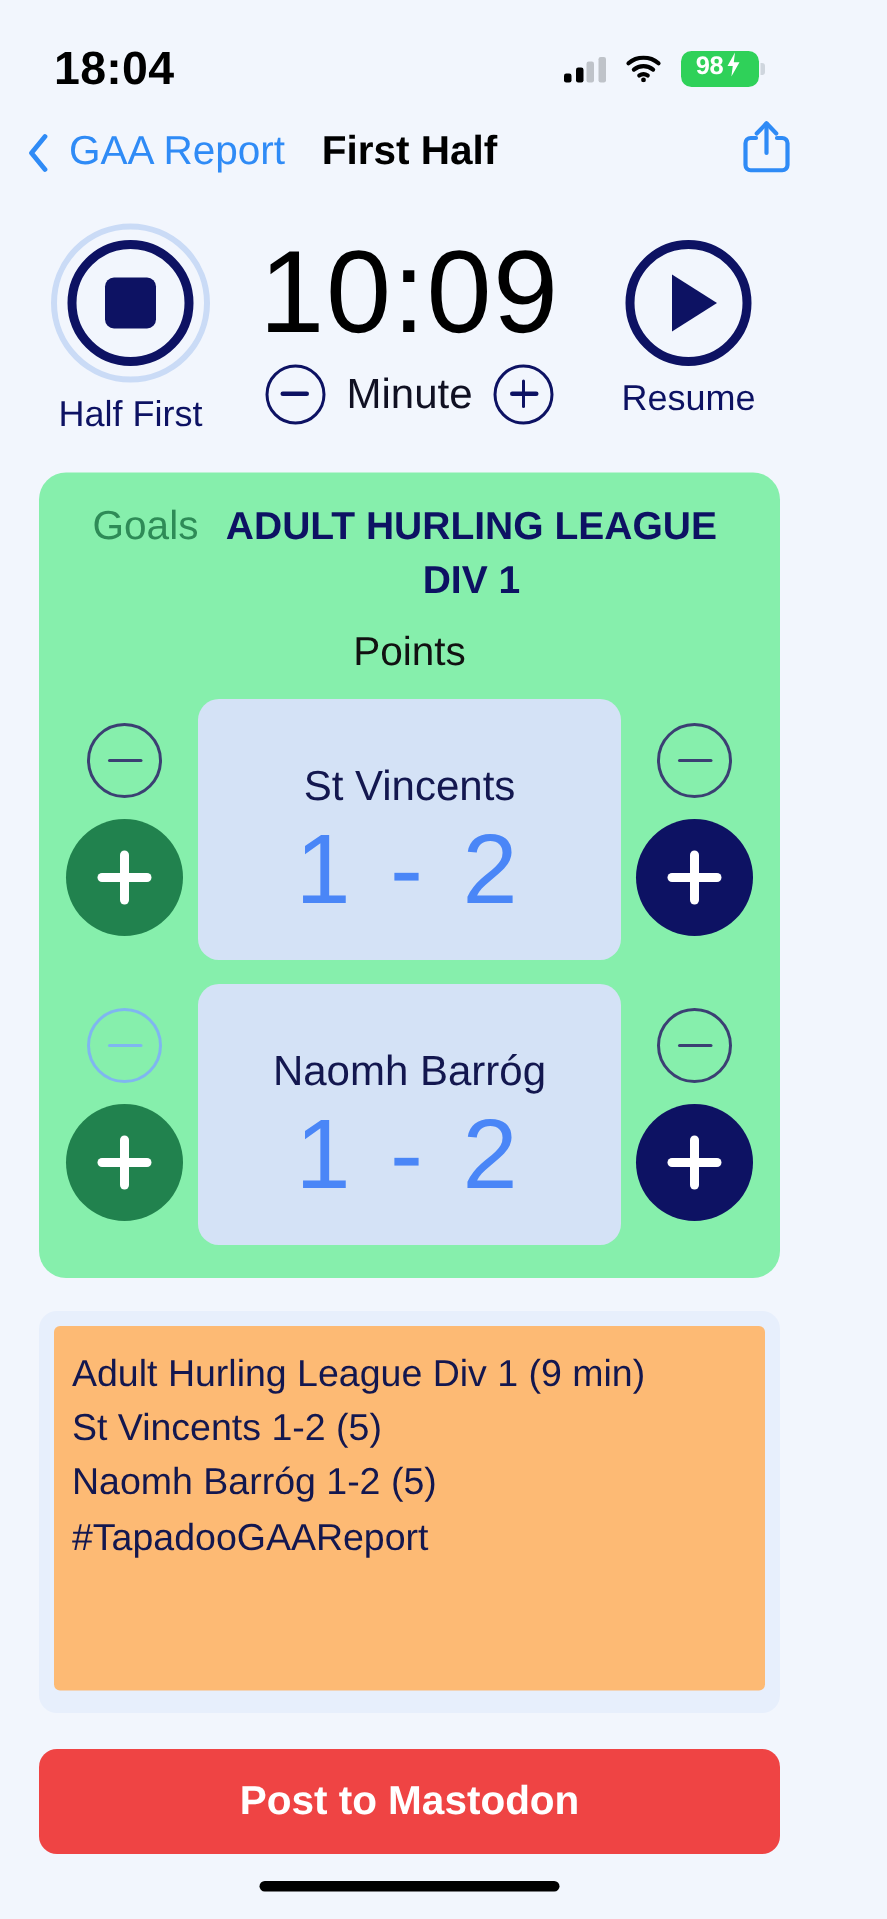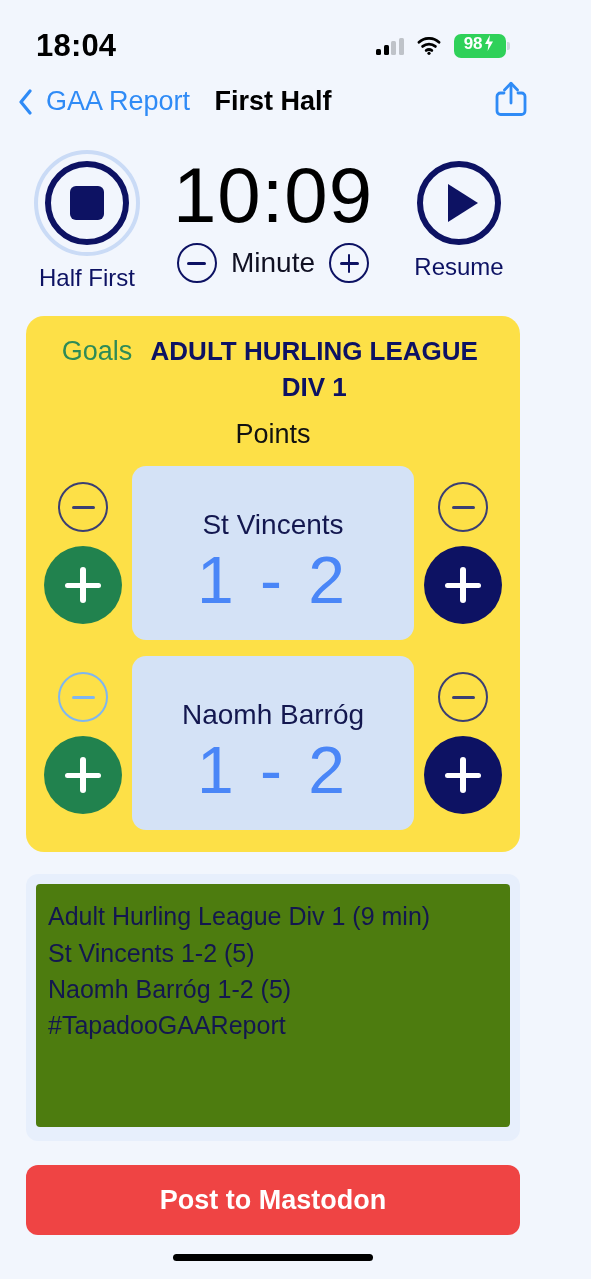--- a/index.html
+++ b/index.html
@@ -126,21 +126,21 @@
     display: flex; align-items: center; justify-content: center;
     cursor: pointer; flex: none;
   }
   .circle-btn .bar-h { width: 19px; height: 2.6px; background: #0D1263; border-radius: 2px; }
   .circle-btn .bar-v { width: 2.6px; height: 19px; background: #0D1263; border-radius: 2px; position: absolute; }
   .minute-label { font-size: 28px; color: #101022; }
 
   
   .score-panel {
     margin: 24px 26px 0 26px;
-    background: #fde047; border-radius: 18px;
+    background: #86efac; border-radius: 18px;
     padding: 18px 18px 22px 18px;
   }
   .comp-header {
     display: flex; align-items: flex-start;
     justify-content: center; gap: 12px;
     flex-wrap: wrap;
   }
   .lbl-goals { font-size: 27px; color: #2E8B57; white-space: nowrap; padding-top: 2px; }
   .comp-name {
     font-size: 26px; font-weight: bold; color: #0D1263;
@@ -189,21 +189,21 @@
   }
 
   
   .text-wrap {
     margin: 22px 26px 0 26px;
     background: #E7EFFC; border-radius: 12px;
     padding: 10px;
   }
   .report-text {
     width: 100%; height: 243px;
-    background: #4d7c0f; border: none; resize: none;
+    background: #fdba74; border: none; resize: none;
     border-radius: 4px;
     padding: 14px 12px;
     font-family: "Liberation Sans", sans-serif;
     font-size: 25px; line-height: 1.45;
     color: #13174F; outline: none;
   }
 
   
   .post-btn {
     margin: 24px 26px 0 26px;

